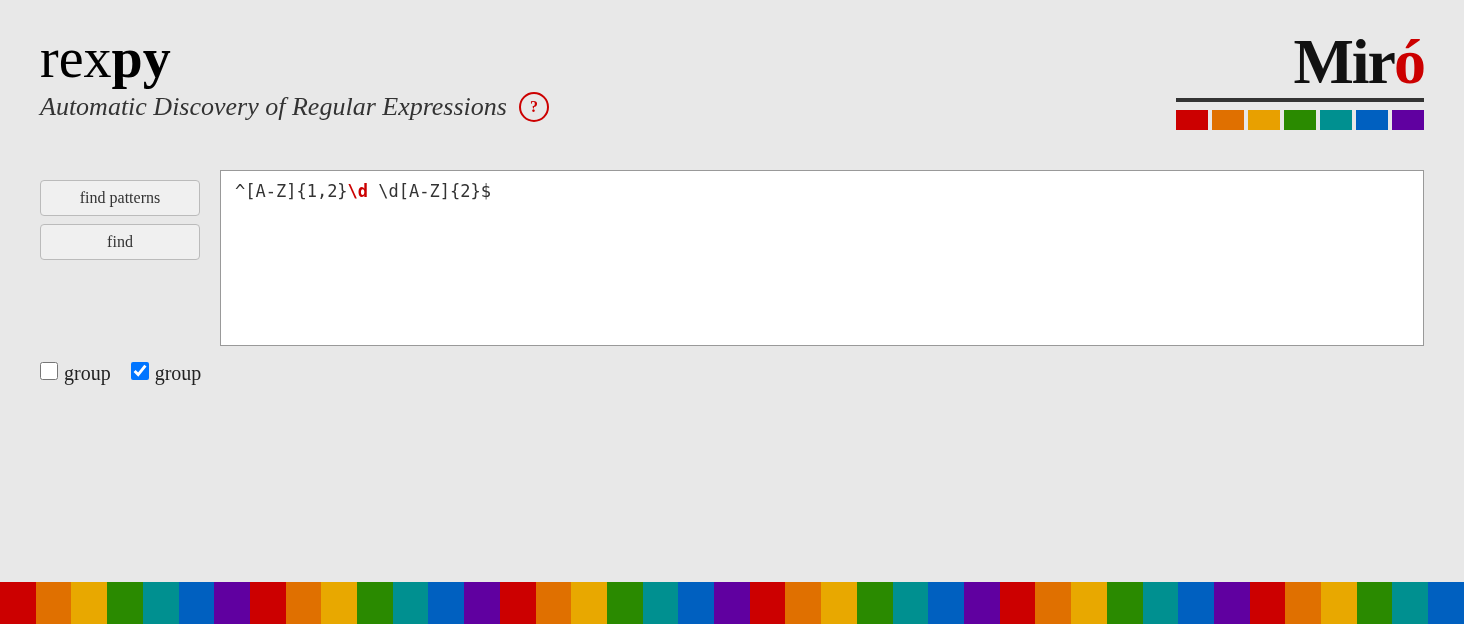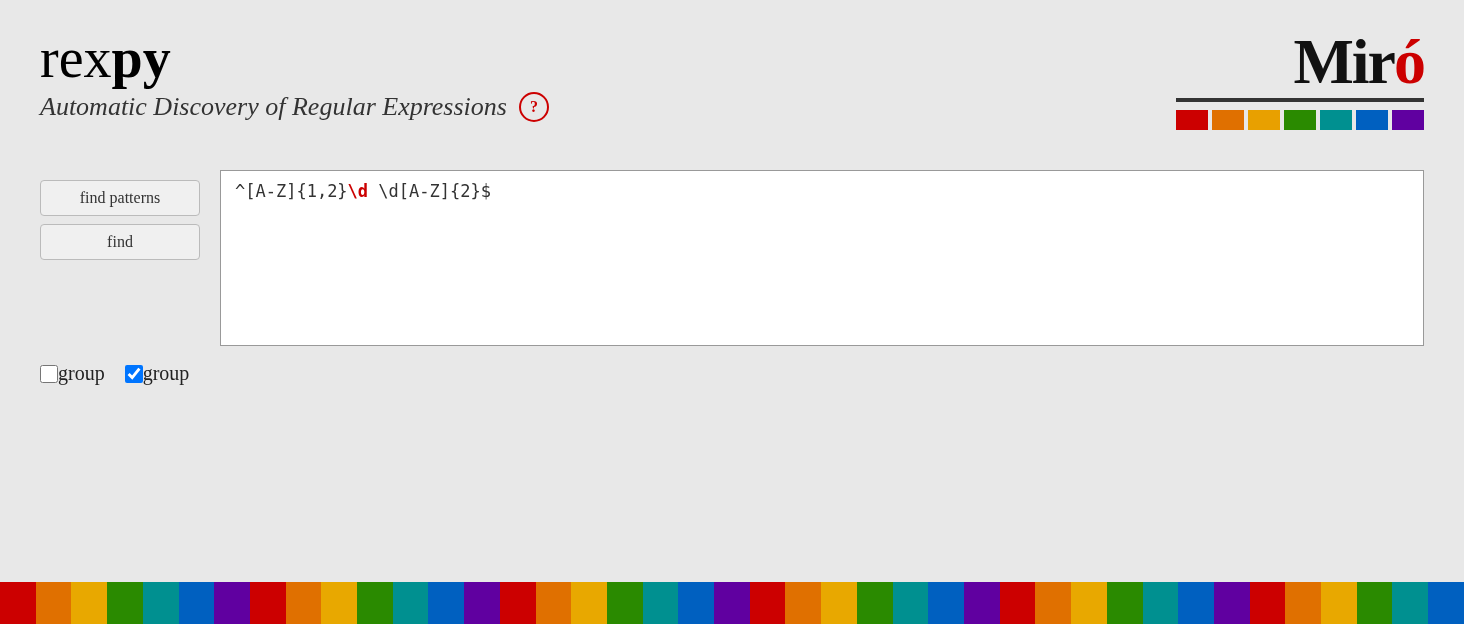--- a/index.html
+++ b/index.html
@@ -170,21 +170,21 @@
       margin-top: 16px;
       display: flex;
       align-items: center;
       gap: 20px;
       font-size: 20px;
       color: #222;
     }
 
     .option-item {
       display: flex;
-      align-items: center;
+      gap: 6px;
     }
 
     .option-checkbox {
       width: 18px;
       height: 18px;
       cursor: pointer;
     }
 
     
     .footer-bar {

